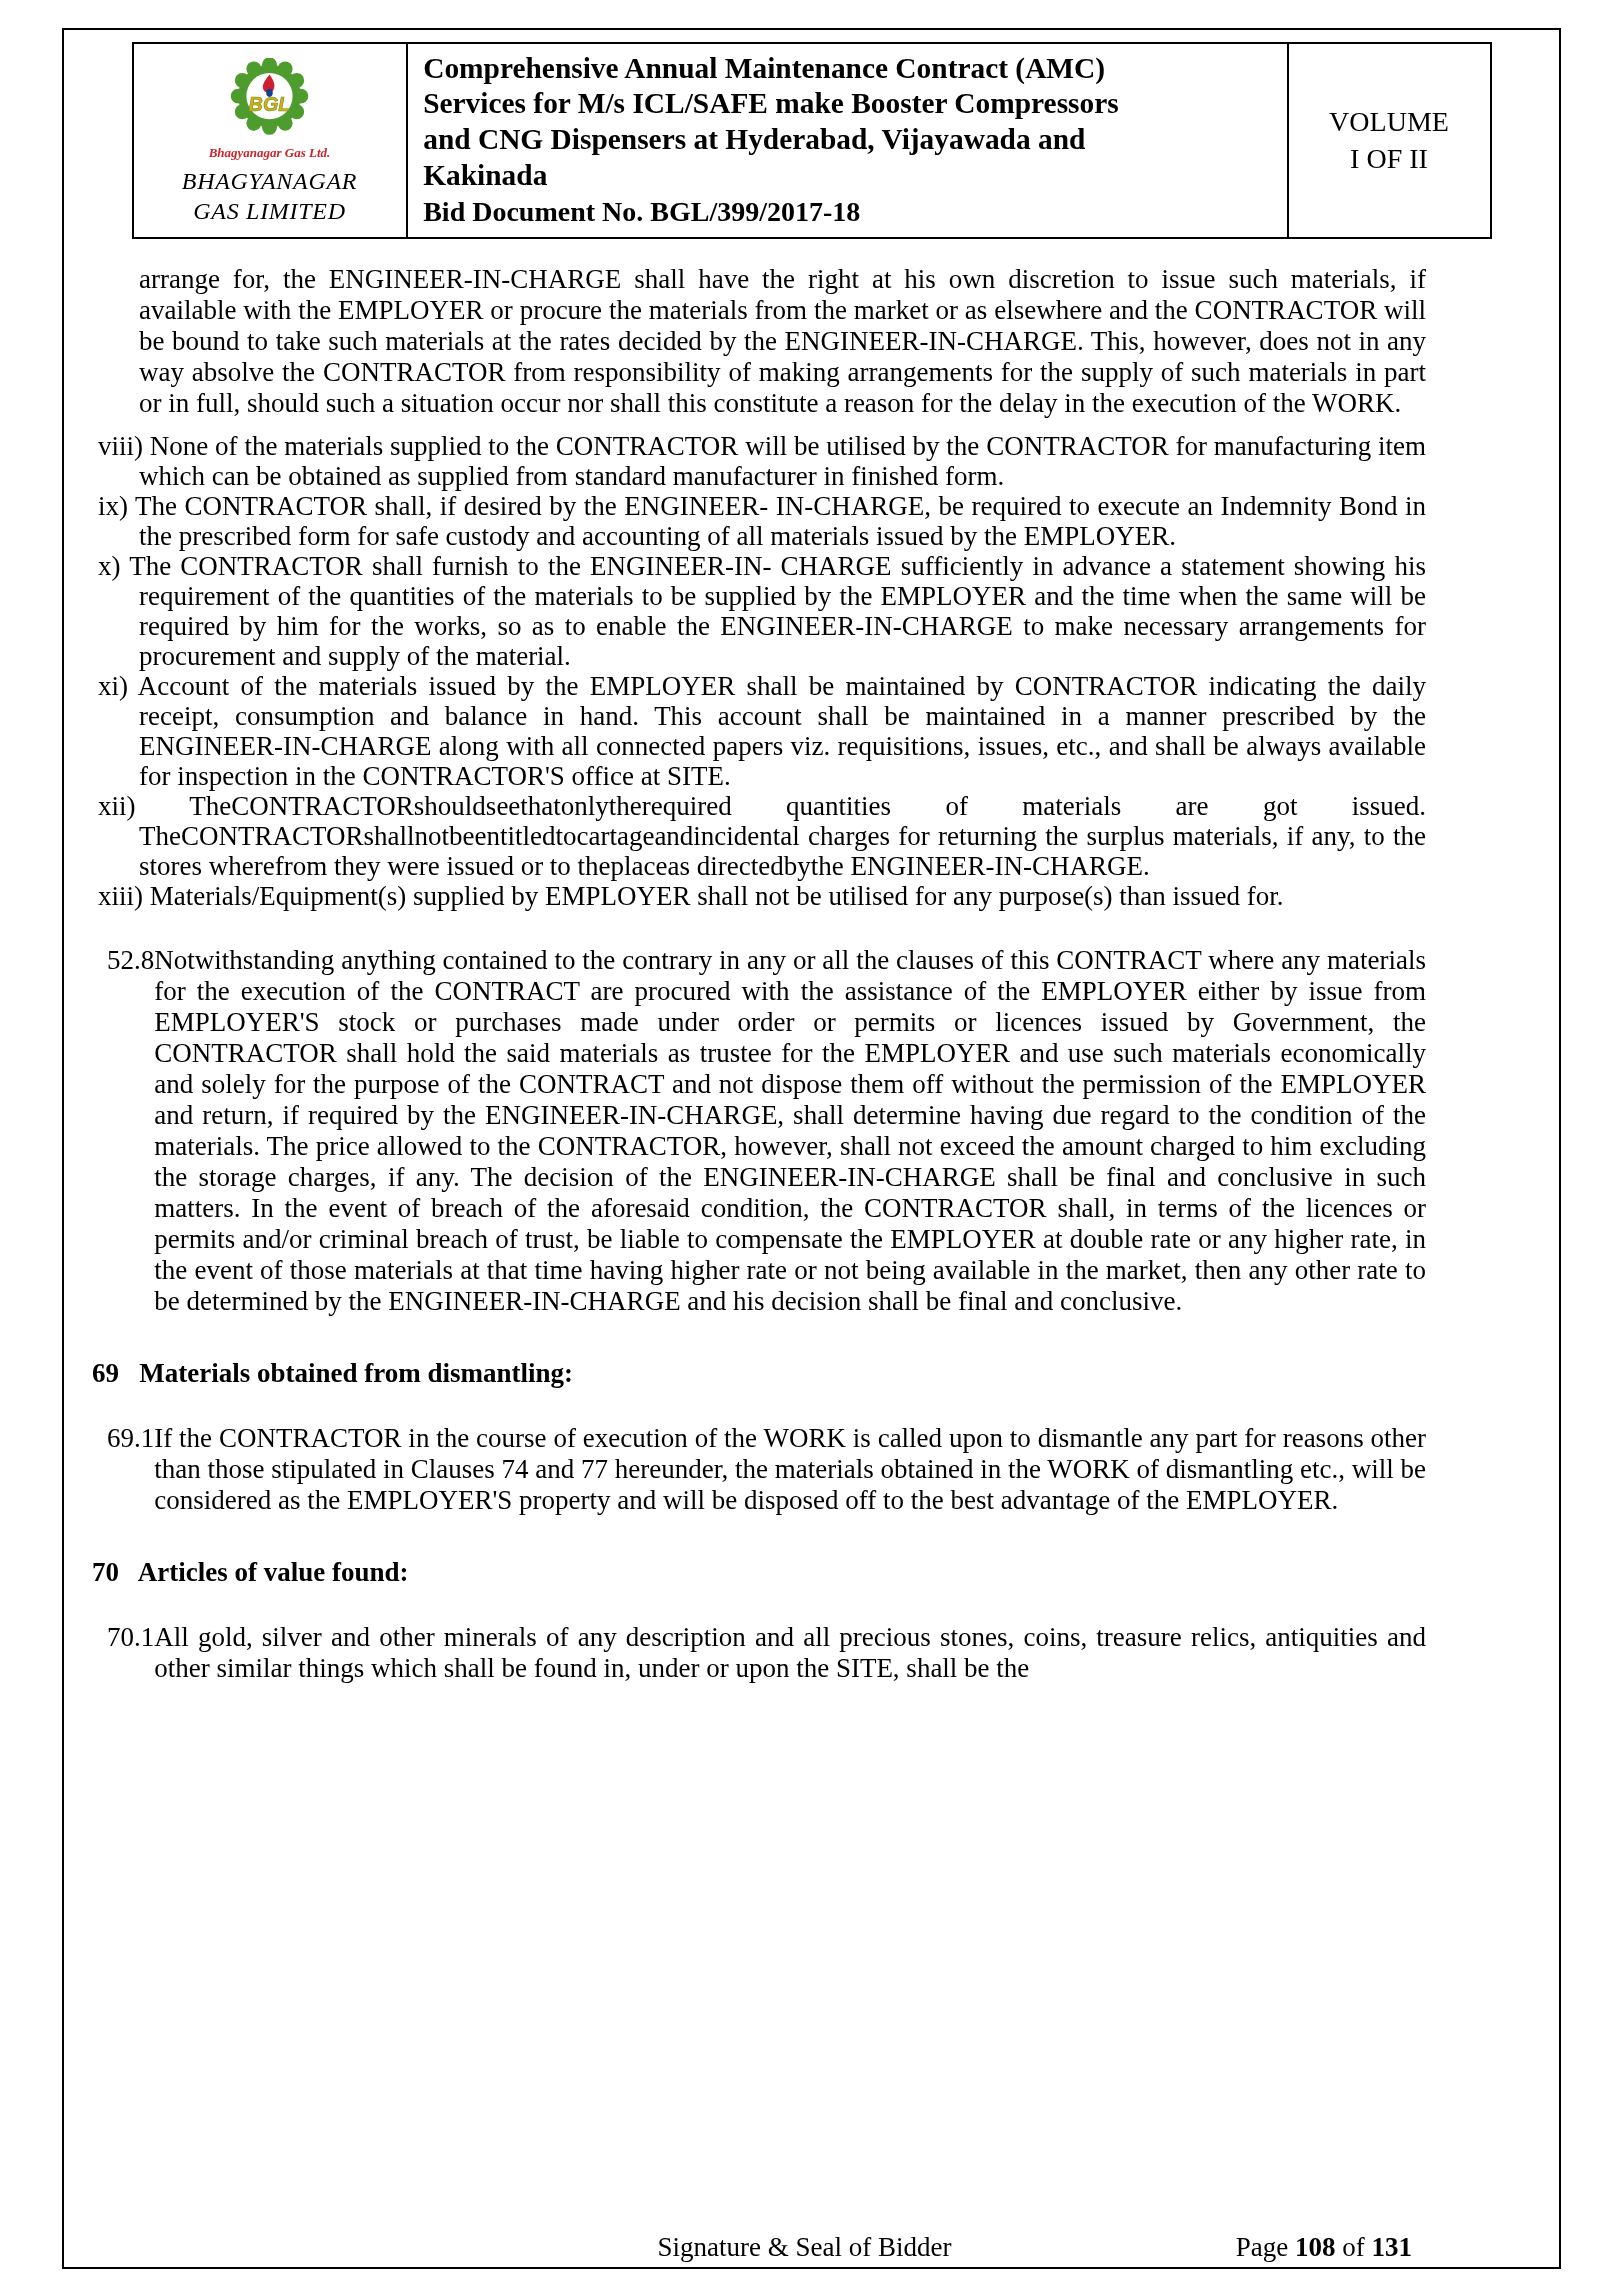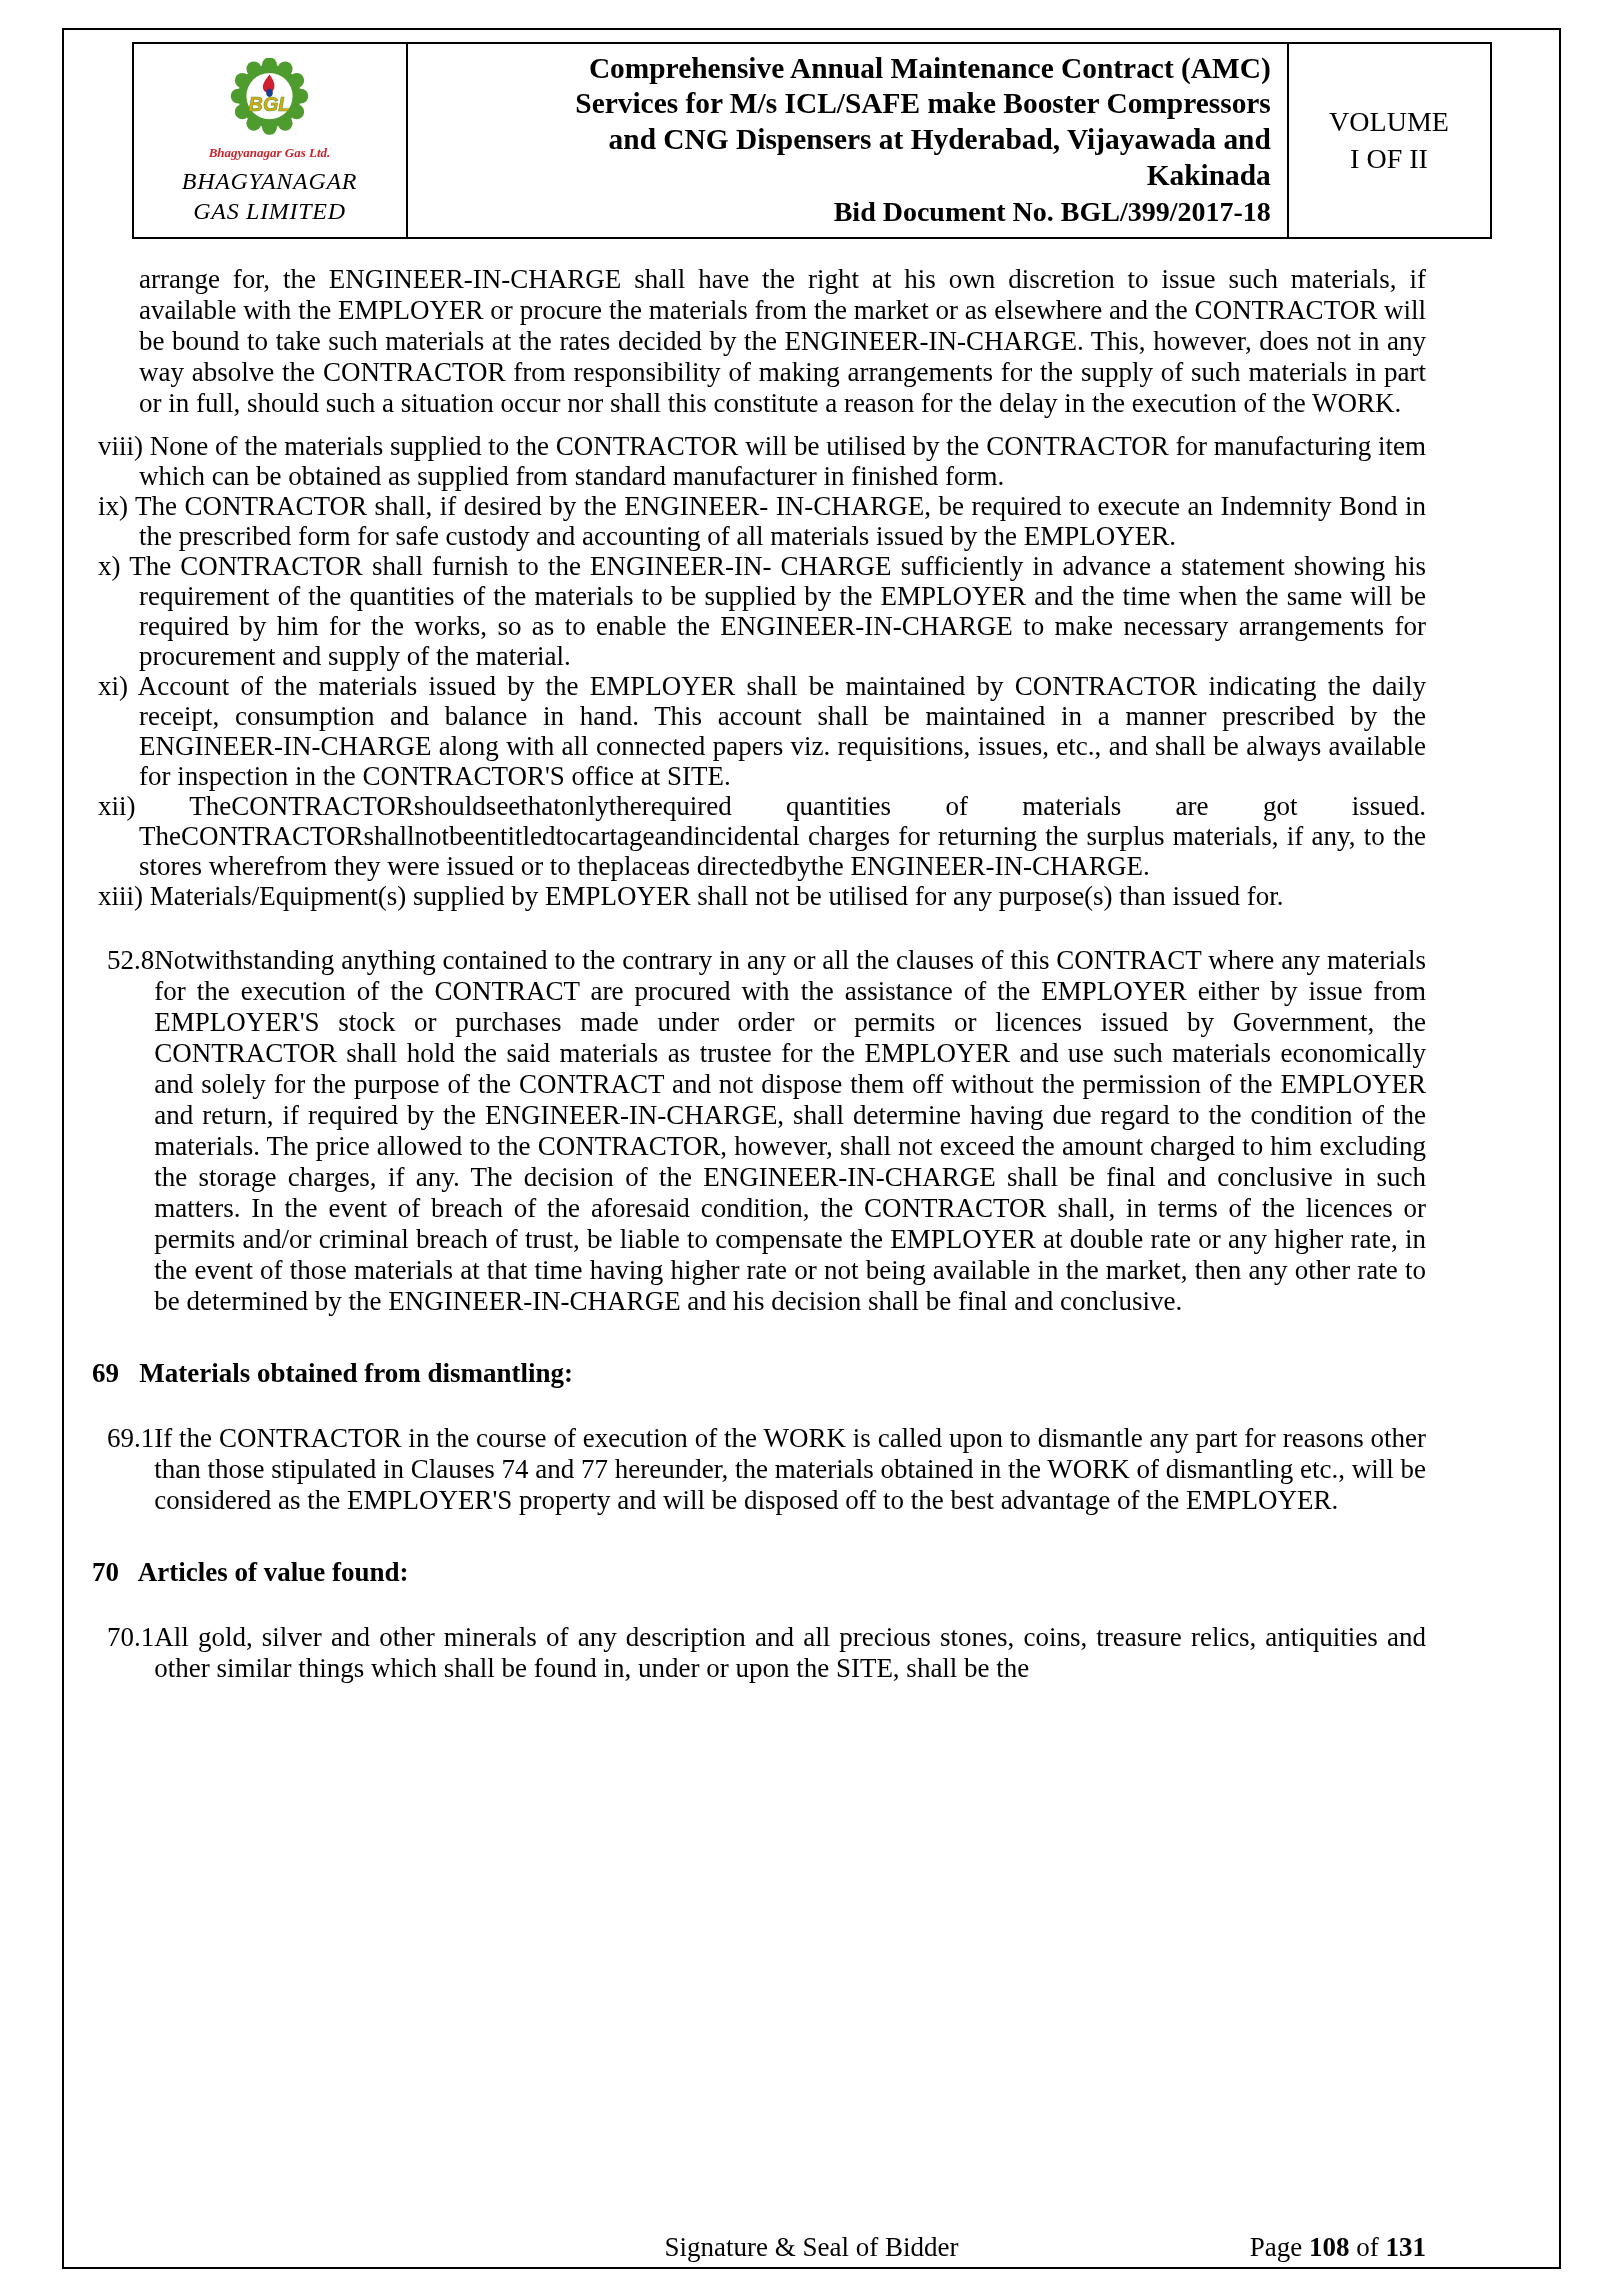--- a/index.html
+++ b/index.html
@@ -24,21 +24,21 @@
 
   
   .header-table {
     border-collapse:collapse;
     margin:0 auto;
     width:1268px;
     table-layout:fixed;
   }
   .header-table td { border:2px solid #000; vertical-align:middle; }
   .logo-cell  { width:274px;  text-align:center; padding:9.2px 6.5px 6.5px 6.5px;font-style:italic; }
-  .title-cell { width:881px; text-align:right; padding:6.5px 15.7px 7.9px 15.7px; }
+  .title-cell { width:881px; text-align:left; padding:6.5px 15.7px 7.9px 15.7px; }
   .vol-cell   { width:203px;  text-align:center; font-size:28px; line-height:1.3;margin-left:16px; }
   .doc-title-line { font-weight:bold; font-size:29.4px; line-height:1.22; }
   .bid-no     { font-weight:bold; font-size:28px; line-height:1.22; margin-top:1.3px; }
   .logo-wrap  { display:inline-block; }
   .logo-caption { color:#c9252d; font-size:13px; font-weight:bold; line-height:1.1; }
   .company-name { font-size:24px; line-height:1.25; margin-top:5.2px; letter-spacing:0.7px; }
 
   
   .intro {
     margin:25px 197px 12px 139px;
@@ -62,21 +62,21 @@
     margin:34px 197px 0 107px;
     display:flex;
     font-size:27px; line-height:31px;
   }
   .clause-num { flex:0 0 47px; }
   .clause-text { flex:1; text-align:justify; }
 
   
   .footer {
     position:absolute;
-    left:0; right:0; bottom:30px;
+    left:0; right:14px; bottom:30px;
     height:33px;
     font-size:27px; line-height:31px;text-decoration:underline;
   }
   .footer-signature {
     position:absolute; left:0; right:0;
     text-align:center;
   }
   .footer-page {
     position:absolute; right:197px; top:0;
     white-space:nowrap;

